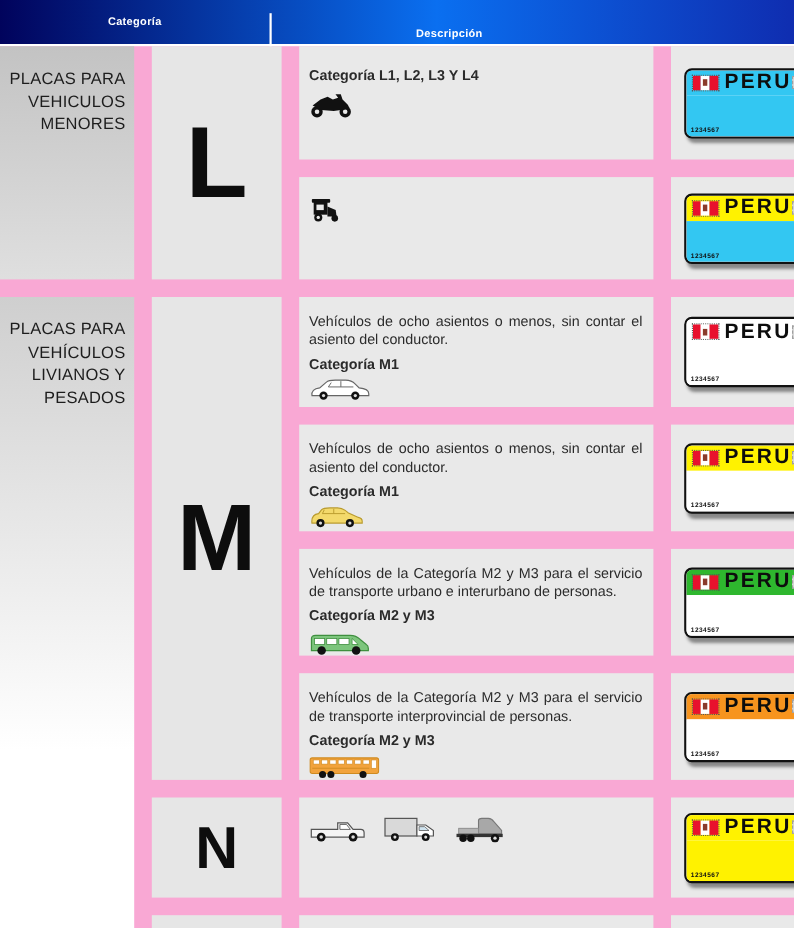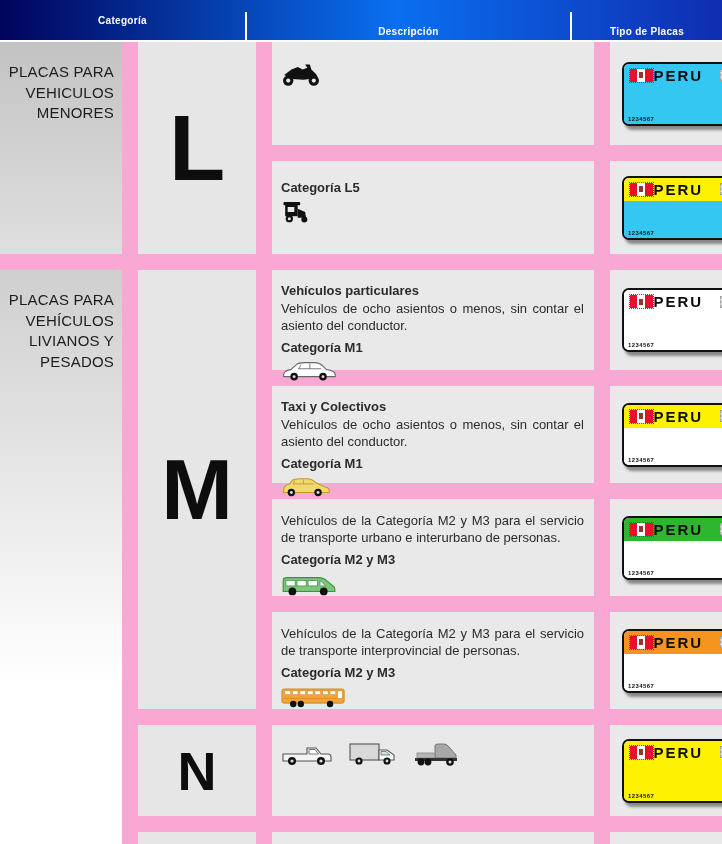--- a/index.html
+++ b/index.html
@@ -43,105 +43,102 @@
   .plate-cell { grid-column:4; background:#e9e9e9; display:flex; align-items:center; justify-content:center; }
 
   
   .plate { width:128px; height:64px; border:2px solid #111; border-radius:7px; overflow:hidden;
     box-shadow:3px 4px 3px rgba(0,0,0,.42); background:#fff; position:relative; }
   .plate-strip { height:23px; display:flex; align-items:center; padding:0 5px; }
   .plate-flag { width:25px; height:15px; display:flex; border:1px dotted #555; flex:0 0 auto; position:relative; }
   .plate-flag .band { flex:1; }
   .plate-flag .emblem { position:absolute; left:50%; top:50%; width:4px; height:6px;
     transform:translate(-50%,-50%); background:#8a3b2b; }
-  .plate-country { flex:1; text-align:left; font-weight:bold; font-size:15px; letter-spacing:2px; color:#0d0d0d; }
+  .plate-country { flex:1; text-align:right; font-weight:bold; font-size:19px; letter-spacing:2px; color:#0d0d0d; }
   .plate-sticker { width:23px; height:12px; background:#d6d6d6; border:1px dashed #a0a0a0; flex:0 0 auto; }
   .plate-body { position:absolute; top:23px; left:0; right:0; bottom:0; }
   .plate-serial { position:absolute; left:4px; bottom:2px; font-size:7px; font-weight:bold; color:#111;
     letter-spacing:.5px; transform:scale(.85); transform-origin:left bottom; }
 
   svg { display:block; }
 </style>
 </head>
 <body>
 
 <div class="page">
 
   <div class="header">
     <div class="hcell">Categoría</div>
     <div class="hcell">Descripción</div>
-    <div class="hcell">Tipo de Placas</div>
   </div>
 
   <div class="body">
 
     <div class="label-cell label-menores">PLACAS PARA
 VEHICULOS
 MENORES</div>
     <div class="label-cell label-livianos">PLACAS PARA
 VEHÍCULOS
 LIVIANOS Y
 PESADOS</div>
 
     <div class="letter-cell letter-L">L</div>
     <div class="letter-cell letter-M">M</div>
     <div class="letter-cell letter-N">N</div>
     <div class="letter-cell letter-O">O</div>
 
     <div class="desc-cell" style="grid-row:1">
+      <div class="desc-cat">Categoría L1, L2, L3 Y L4</div>
       <div class="icon-row">
         <span>
           <svg width="40" height="24" viewBox="0 0 50 30">
             <circle cx="9" cy="22" r="6.5" fill="#111"></circle>
               <circle cx="9" cy="22" r="2.6" fill="#e9e9e9"></circle>
             <circle cx="41" cy="22" r="6.5" fill="#111"></circle>
               <circle cx="41" cy="22" r="2.6" fill="#e9e9e9"></circle>
             <path d="M4 15 L13 8 L21 5 L27 8 L33 6 L30 2 L36 2 L38 8 L44 14 L46 18 L36 20 L28 21 L14 20 Z" fill="#111"></path>
           </svg>
         </span>
       </div>
     </div>
 
     <div class="desc-cell" style="grid-row:2">
-      <div class="desc-cat">Categoría L5</div>
       <div class="icon-row" style="margin-top:5px">
         <span>
           <svg width="30" height="24" viewBox="0 0 36 28">
             <rect x="3" y="2" width="20" height="4" rx="1" fill="#111"></rect>
             <rect x="5" y="5" width="15" height="14" fill="#111"></rect>
             <rect x="8" y="8" width="8" height="6" fill="#e9e9e9"></rect>
             <path d="M20 10 L29 14 L30 21 L20 21 Z" fill="#111"></path>
             <circle cx="10" cy="22" r="4.4" fill="#111"></circle>
               <circle cx="10" cy="22" r="1.8" fill="#e9e9e9"></circle>
             <circle cx="28" cy="23" r="3.6" fill="#111"></circle>
           </svg>
         </span>
       </div>
     </div>
 
     <div class="desc-cell" style="grid-row:3">
-      <div class="desc-title">Vehículos particulares</div>
       <div class="desc-body">Vehículos de ocho asientos o menos, sin contar el asiento del conductor.</div>
       <div class="desc-cat">Categoría M1</div>
       <div class="icon-row" style="margin-top:5px">
         <span>
           <svg width="56" height="21" viewBox="0 0 64 24">
             <path d="M3 19 Q2 12 11 11 L18 5 Q20 3 27 3 L38 3 Q44 3 48 7 L52 11 Q62 12 62 17 L62 19 Z" fill="#fff" stroke="#666" stroke-width="1.2"></path>
             <path d="M20 10 L23 5.5 M33 10 L33 4 M20 10 L46 10" stroke="#666" stroke-width="1" fill="none"></path>
             <circle cx="15" cy="19" r="4.3" fill="#111"></circle>
               <circle cx="15" cy="19" r="1.7" fill="#ddd"></circle>
             <circle cx="48" cy="19" r="4.3" fill="#111"></circle>
               <circle cx="48" cy="19" r="1.7" fill="#ddd"></circle>
           </svg>
         </span>
       </div>
     </div>
 
     <div class="desc-cell" style="grid-row:4">
-      <div class="desc-title">Taxi y Colectivos</div>
       <div class="desc-body">Vehículos de ocho asientos o menos, sin contar el asiento del conductor.</div>
       <div class="desc-cat">Categoría M1</div>
       <div class="icon-row" style="margin-top:5px">
         <span>
           <svg width="50" height="21" viewBox="0 0 58 24">
             <path d="M3 19 Q2 10 10 9 L13 5 Q15 3 22 3 L30 3 Q36 3 41 8 L52 13 Q56 14 56 17 L56 19 Z" fill="#F3D96B" stroke="#B99B2E" stroke-width="1.2"></path>
             <path d="M14 9 L16 5 M26 9 L26 4 M14 9 L38 9" stroke="#B99B2E" stroke-width="1" fill="none"></path>
             <circle cx="12" cy="19" r="4.3" fill="#111"></circle>
               <circle cx="12" cy="19" r="1.7" fill="#ddd"></circle>
             <circle cx="43" cy="19" r="4.3" fill="#111"></circle>

